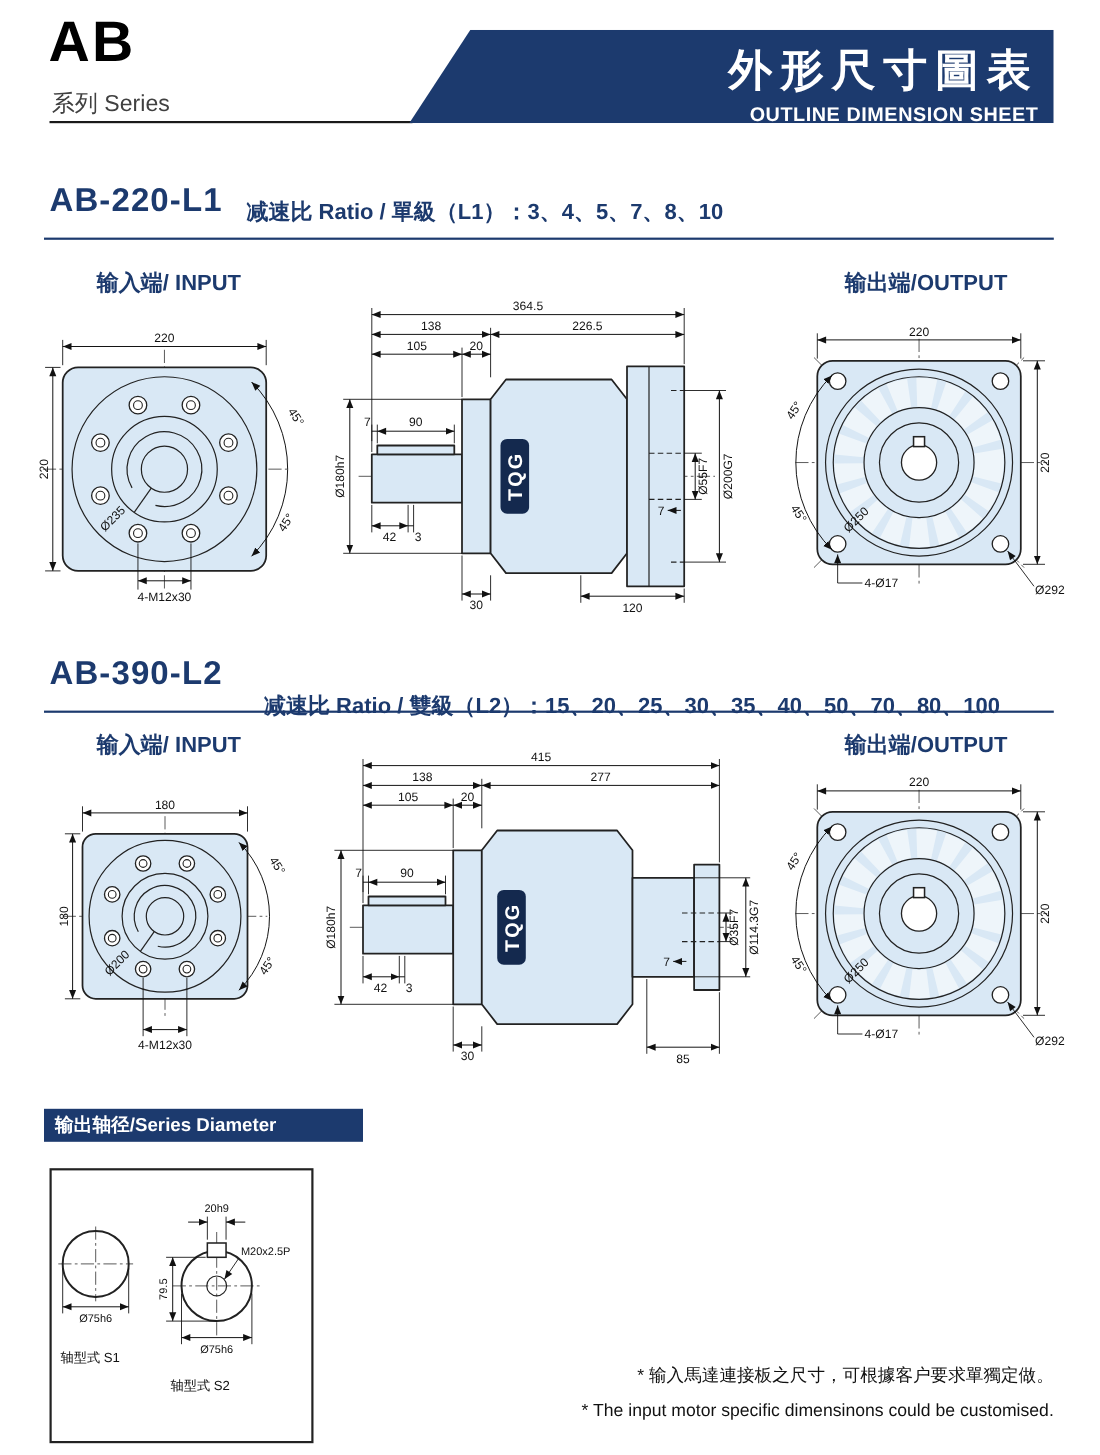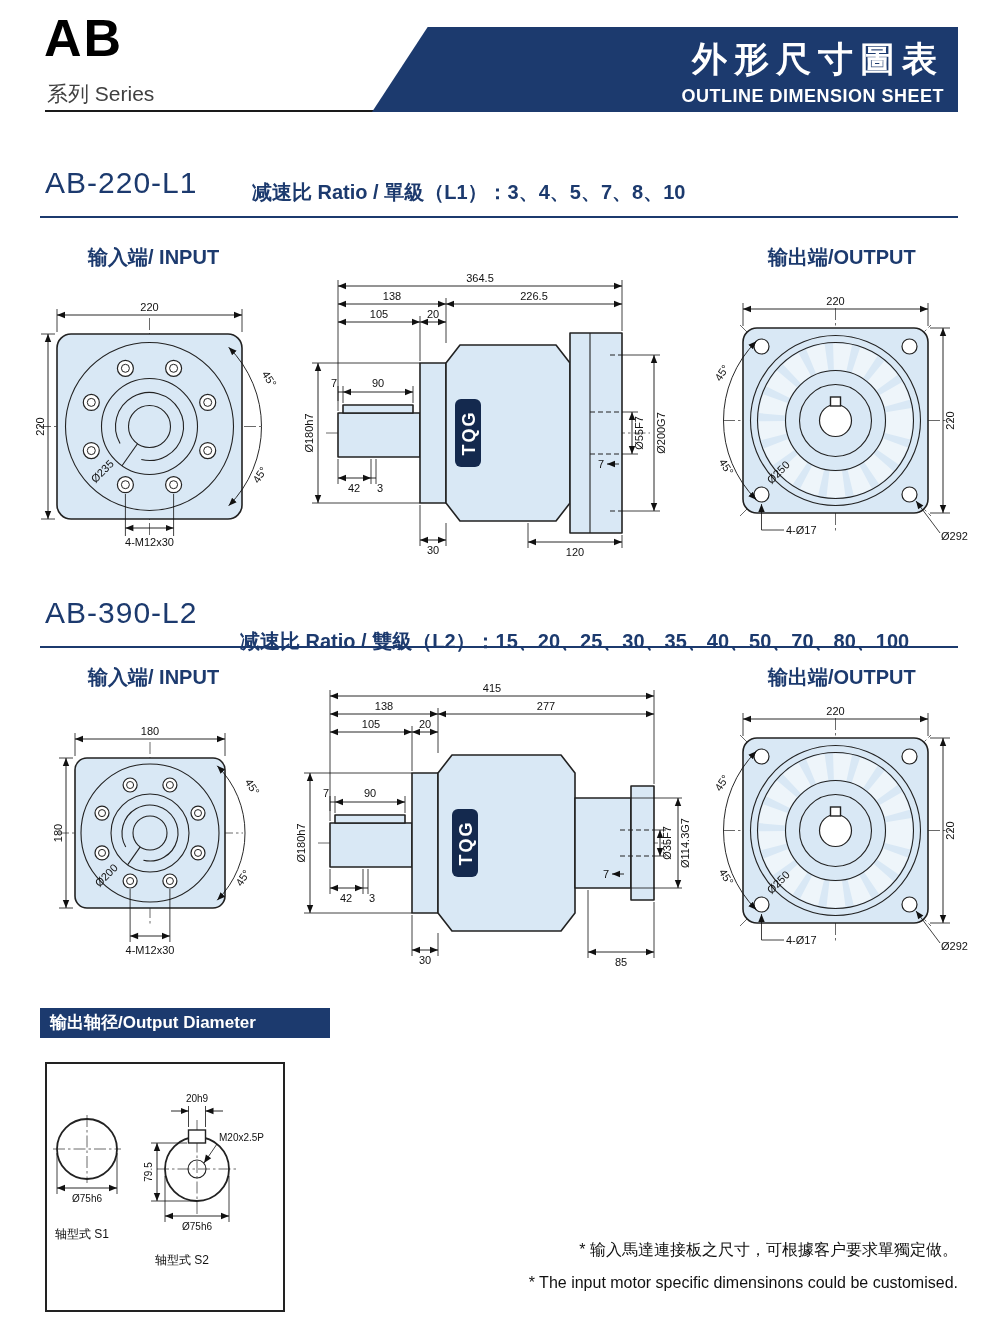--- a/index.html
+++ b/index.html
@@ -6,23 +6,23 @@
   html,body{background:#fff}
   .page{position:relative;width:1000px;height:1323px;background:#fff;overflow:hidden;
         font-family:"Liberation Sans","DejaVu Sans",sans-serif;color:#111}
   .abs{position:absolute}
   .series-code{left:44px;top:8px;font-size:52px;font-weight:bold;letter-spacing:2px;color:#000}
   .series-label{left:47px;top:80px;font-size:21px;color:#404040}
   .header-rule{left:45px;top:110px;width:330px;height:2px;background:#1a1a1a}
   .banner{left:372px;top:27px;width:586px;height:85px;background:var(--navy,#1c3a6e);
           clip-path:polygon(9.5% 0,100% 0,100% 100%,0 100%);
           color:#fff;text-align:right;padding:9px 14px 0 0}
-  .banner-cn{font-size:35px;font-weight:bold;letter-spacing:7px}
+  .banner-cn{font-size:40px;font-weight:bold;letter-spacing:7px}
   .banner-en{font-size:18px;font-weight:bold;margin-top:3px;letter-spacing:0.5px}
-  .model-title{font-size:30px;font-weight:normal;color:var(--navy,#1c3a6e);letter-spacing:1px}
+  .model-title{font-size:30px;font-weight:bold;color:var(--navy,#1c3a6e);letter-spacing:1px}
   .model-ratio{font-size:20px;font-weight:bold;color:var(--navy,#1c3a6e)}
   .rule{left:40px;width:918px;height:2px;background:var(--navy,#1c3a6e)}
   .io-label{font-size:20px;font-weight:bold;color:var(--navy,#1c3a6e)}
   .drawing{position:absolute}
   .od-title{left:40px;top:1008px;width:290px;height:30px;background:var(--navy,#1c3a6e);
             color:#fff;font-size:17px;font-weight:bold;line-height:30px;padding-left:10px}
   .od-box{left:45px;top:1062px;width:240px;height:250px;border:2px solid #222;background:#fff}
   .note{right:42px;text-align:right;font-size:16px;color:#111;white-space:nowrap}
 
   
@@ -63,21 +63,21 @@
 
   <div class="abs series-code">AB</div>
   <div class="abs series-label">系列 Series</div>
   <div class="abs header-rule"></div>
   <div class="abs banner">
     <div class="banner-cn">外形尺寸圖表</div>
     <div class="banner-en">OUTLINE DIMENSION SHEET</div>
   </div>
 
   <div class="abs model-title" style="left:45px;top:166px">AB-220-L1</div>
-  <div class="abs model-ratio" style="left:252px;top:179px">减速比 Ratio / 單級（L1）：3、4、5、7、8、10</div>
+  <div class="abs model-ratio" style="left:224px;top:179px">减速比 Ratio / 單級（L1）：3、4、5、7、8、10</div>
   <div class="abs rule" style="top:216px"></div>
   <div class="abs io-label" style="left:88px;top:244px">输入端/ INPUT</div>
   <div class="abs io-label" style="left:768px;top:244px">输出端/OUTPUT</div>
 
   <svg class="drawing" style="left:35px;top:282px" width="265" height="300" viewBox="0 0 265 300">
     <g>
       <line class="cl" x1="4" y1="144.5" x2="226" y2="144.5"></line>
       <line class="cl" x1="114.5" y1="36" x2="114.5" y2="254"></line>
       <line class="cl" x1="30" y1="229" x2="199" y2="60"></line>
       <line class="cl" x1="30" y1="60" x2="199" y2="229"></line>
@@ -478,21 +478,21 @@
       <line class="ext" x1="73.5" y1="226" x2="73.5" y2="252" marker-start="url(#aS)"></line>
       <line class="ext" x1="73.5" y1="252" x2="96" y2="252"></line>
       <text class="ds" x="98" y="256">4-Ø17</text>
     </g>
     <g>
       <line class="ext" x1="228" y1="223" x2="252" y2="255" marker-start="url(#aS)"></line>
       <text class="ds" x="253" y="262">Ø292</text>
     </g>
   </svg>
 
-  <div class="abs od-title">输出轴径/Output Diameter</div>
+  <div class="abs od-title">输出轴径/Series Diameter</div>
   <div class="abs od-box">
     <svg width="236" height="246" viewBox="0 0 236 246">
       <g>
         <line class="cl" x1="6" y1="85" x2="74" y2="85"></line>
         <line class="cl" x1="40" y1="51" x2="40" y2="119"></line>
         <circle class="thick" cx="40" cy="85" r="30"></circle>
         <line class="ext" x1="10" y1="89" x2="10" y2="130"></line>
           <line class="ext" x1="70" y1="89" x2="70" y2="130"></line>
         <line class="dim" x1="10" y1="124" x2="70" y2="124" marker-start="url(#aS)" marker-end="url(#aE)"></line>
         <text class="d9" x="40" y="138">Ø75h6</text>

